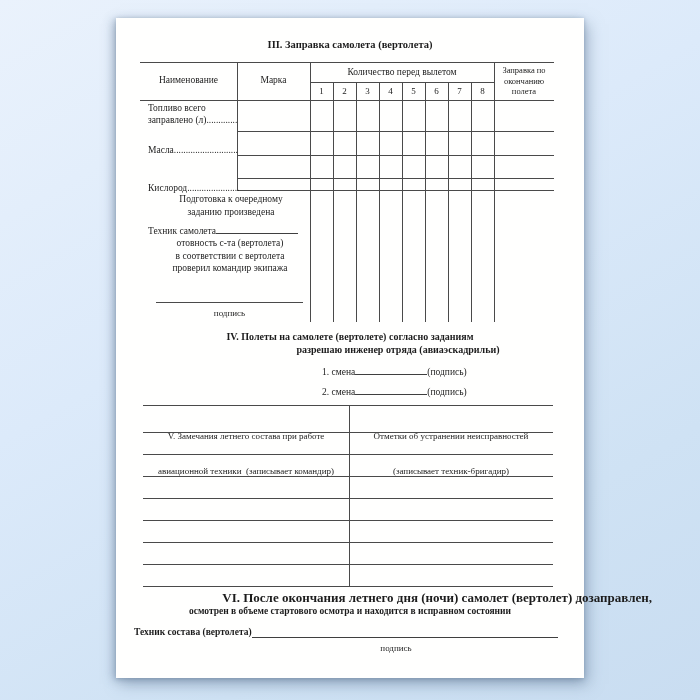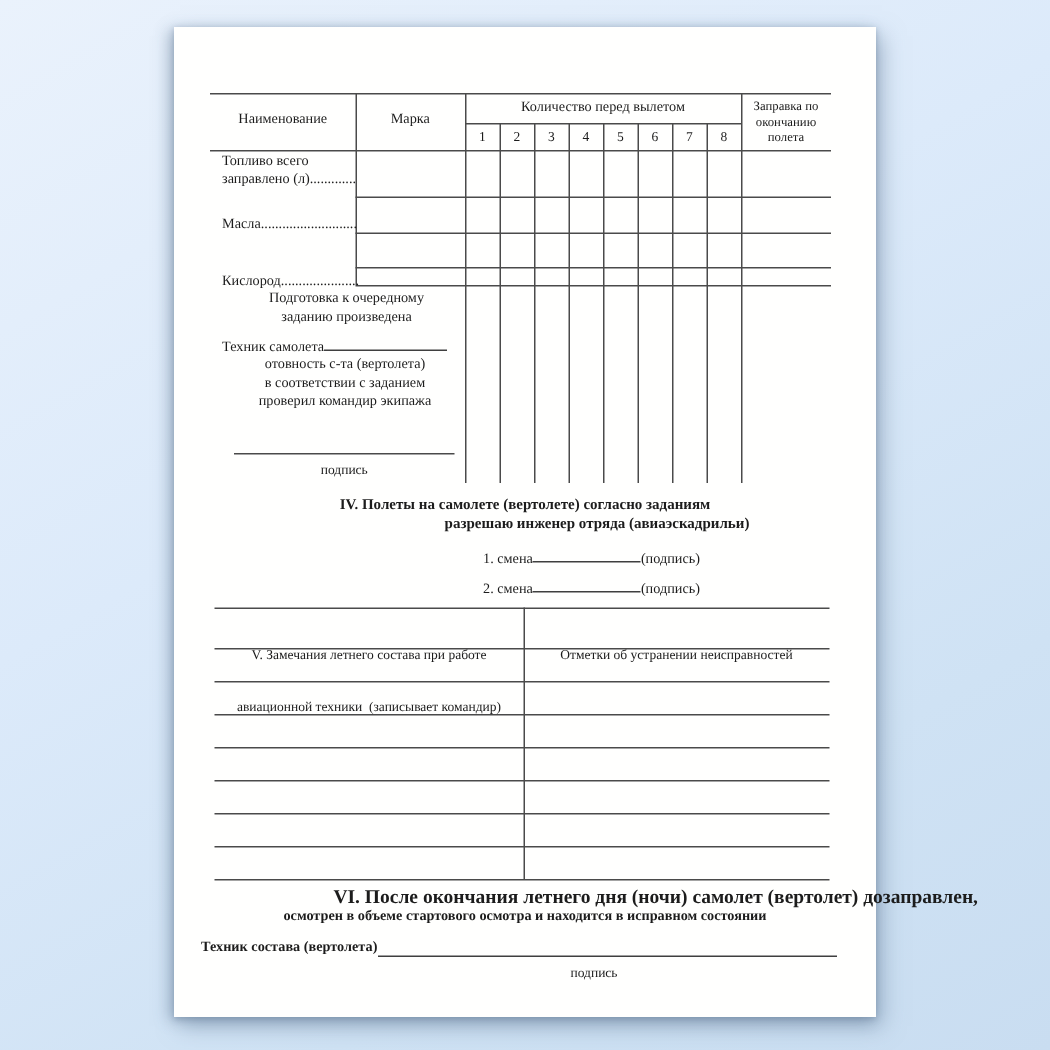--- a/index.html
+++ b/index.html
@@ -22,20 +22,21 @@
   .t5hdr{font-size:9px;line-height:11.5px;white-space:pre-wrap;}
   .ul{display:inline-block;border-bottom:1px solid #3f3f3f;height:9px;}
   .flexrow{display:flex;align-items:flex-end;}
   .fill{flex:1 1 auto;border-bottom:1px solid #3f3f3f;height:9px;}
 </style>
 </head>
 <body>
 
 <div class="paper">
 
+  <div class="txt b c" style="left:0;top:21px;width:468px;font-size:10.5px;">III. Заправка самолета (вертолета)</div>
 
   <div class="abs" style="left:24px;top:44px;width:414px;height:282px;">
 
     <div class="hline" style="left:0;top:0;width:414px;"></div>
     <div class="hline" style="left:170px;top:20px;width:184px;"></div>
     <div class="hline" style="left:0;top:38px;width:414px;"></div>
     <div class="hline" style="left:97px;top:69px;width:317px;"></div>
     <div class="hline" style="left:97px;top:93px;width:317px;"></div>
     <div class="hline" style="left:97px;top:116px;width:317px;"></div>
     <div class="hline" style="left:97px;top:128px;width:317px;"></div>
@@ -78,21 +79,21 @@
     <div>Подготовка к очередному</div>
     <div>заданию произведена</div>
   </div>
 
   <div class="abs" style="left:32px;top:206px;font-size:9.5px;line-height:12px;">
     <span>Техник самолета</span><span class="ul" style="width:82px;"></span>
   </div>
 
   <div class="abs c" style="left:14px;top:219px;width:200px;font-size:9.5px;line-height:12.5px;">
     <div>отовность с-та (вертолета)</div>
-    <div>в соответствии с заданием</div>
+    <div>в соответствии с вертолета</div>
     <div>проверил командир экипажа</div>
   </div>
 
   <div class="hline" style="left:40px;top:284px;width:147px;"></div>
   <div class="txt c" style="left:40px;top:289px;width:147px;font-size:9px;">подпись</div>
 
   <div class="txt b c" style="left:0;top:313px;width:468px;font-size:10px;text-align:center;">IV. Полеты на самолете (вертолете) согласно заданиям</div>
   <div class="txt b c" style="left:0;top:326px;width:468px;font-size:10px;padding-left:48px;">разрешаю инженер отряда (авиаэскадрильи)</div>
 
   <div class="abs" style="left:206px;top:347px;font-size:9.5px;line-height:12px;">
@@ -113,20 +114,21 @@
     <div class="hline" style="left:0;top:159px;width:410px;"></div>
     <div class="hline" style="left:0;top:181px;width:410px;"></div>
     <div class="vline" style="left:206px;top:0;height:181px;"></div>
 
     <div class="abs c t5hdr" style="left:6px;top:3px;width:194px;">
       <div>V. Замечания летнего состава при работе</div>
       <div>авиационной техники  (записывает командир)</div>
     </div>
     <div class="abs c t5hdr" style="left:212px;top:3px;width:192px;">
       <div>Отметки об устранении неисправностей</div>
+      <div>(записывает техник-бригадир)</div>
     </div>
   </div>
 
   <div class="txt b c" style="left:0;top:574px;width:536px;font-size:13px;text-align:right;">VI. После окончания летнего дня (ночи) самолет (вертолет) дозаправлен,</div>
   <div class="txt b c" style="left:0;top:587px;width:468px;font-size:9.5px;">осмотрен в объеме стартового осмотра и находится в исправном состоянии</div>
 
   <div class="abs flexrow" style="left:18px;top:608px;width:424px;font-size:9.5px;line-height:12px;">
     <span class="b" style="white-space:nowrap;">Техник состава (вертолета)</span>
     <span class="fill"></span>
   </div>

